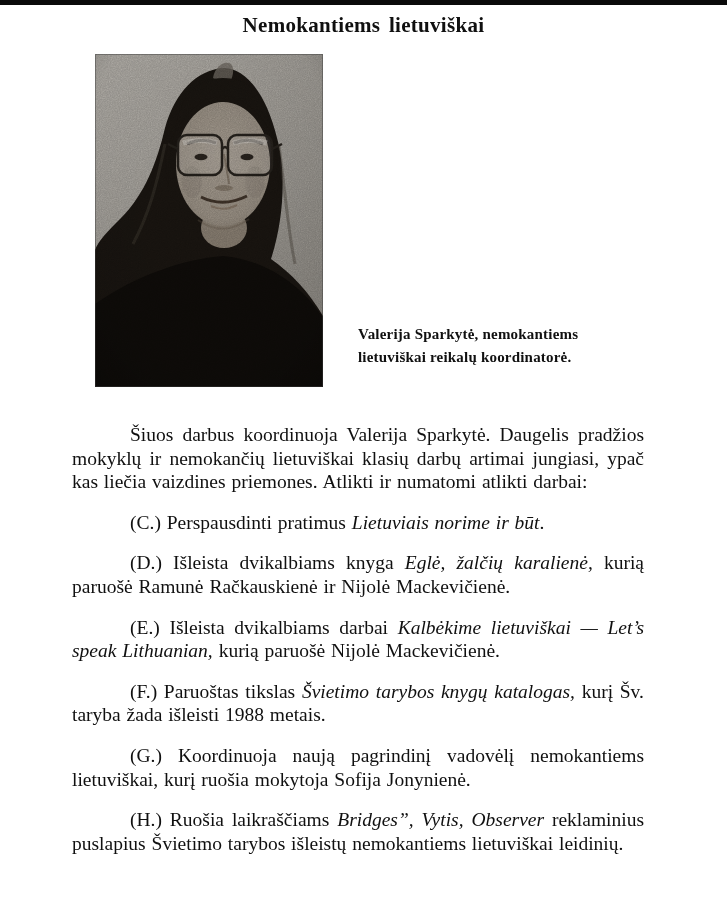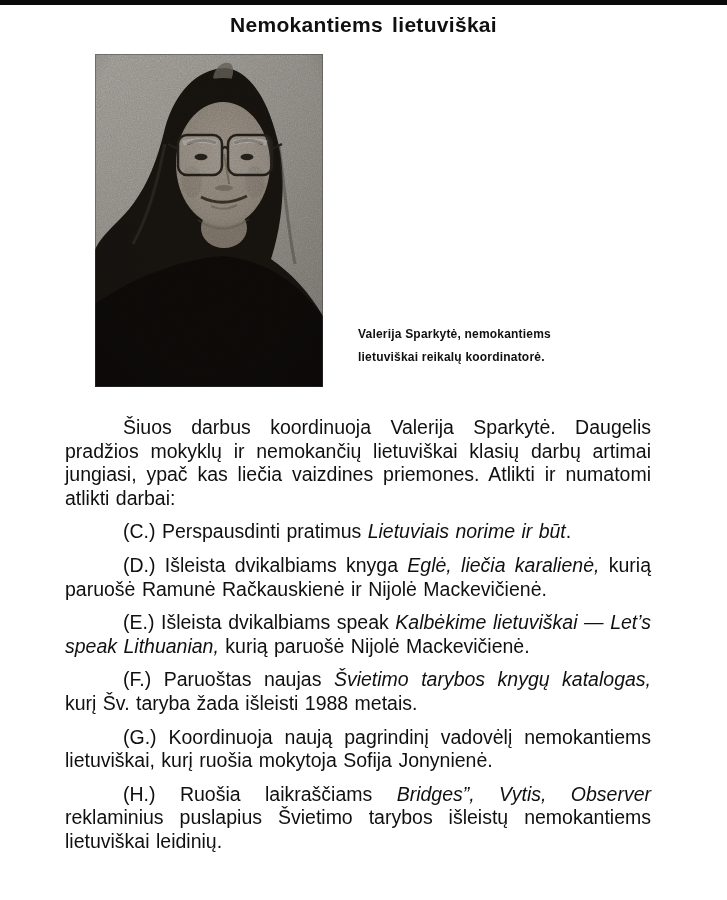--- a/index.html
+++ b/index.html
@@ -1,37 +1,37 @@
 <!DOCTYPE html>
 <html style="--paper: #ffffff; --ink: #101010; --topbar: #0a0a0a; --photobg: #b5b1aa; --hair: #1d1813; --sweater: #110e0b; --skin: #a89e91;"><head>
 <meta charset="utf-8">
 <style>
   html,body { margin:0; padding:0; background:#ffffff; }
   .page {
     position:relative; width:727px; height:900px;
     background:var(--paper,#fff); color:var(--ink,#111);
-    font-family:Liberation Sans, sans-serif; overflow:hidden;
+    font-family:Liberation Serif, serif; overflow:hidden;
   }
   .top-bar { position:absolute; top:0; left:0; width:727px; height:5px; background:var(--topbar,#000); }
   .title {
     position:absolute; top:13px; left:0; width:727px; text-align:center;
     font-weight:bold; font-size:21px; letter-spacing:0.3px; word-spacing:3px;
   }
   .photo { position:absolute; left:95px; top:54px; width:228px; height:333px; }
   .photo svg { display:block; }
   .caption {
     position:absolute; left:358px; top:323px; width:298px;
-    font-weight:bold; font-size:12px; line-height:23px; letter-spacing:0.2px;
+    font-weight:bold; font-size:15px; line-height:23px; letter-spacing:0.2px;
   }
   .body-text {
     position:absolute; left:55px; top:406px; width:606px;
     font-size:19.5px; line-height:23.6px; text-align:justify; text-justify:inter-word;
     word-spacing:1px;
   }
-  .body-text p { margin:10px; text-indent:58px; }
+  .body-text p { margin:17px; text-indent:58px; }
   .it { font-style:italic; }
 </style>
 </head>
 <body>
 
 <div class="page">
 
   <div class="top-bar"></div>
 
   <div class="title">Nemokantiems lietuviškai</div>
@@ -111,20 +111,20 @@
   </div>
 
   <div class="caption">
     <div>Valerija Sparkytė, nemokantiems</div>
     <div>lietuviškai reikalų koordinatorė.</div>
   </div>
 
   <div class="body-text">
       <p><span>Šiuos darbus koordinuoja Valerija Sparkytė. Daugelis pradžios mokyklų ir nemokančių lietuviškai klasių darbų artimai jungiasi, ypač kas liečia vaizdines priemones. Atlikti ir numatomi atlikti darbai:</span></p>
       <p><span>(C.) Perspausdinti pratimus </span><span class="it">Lietuviais norime ir būt</span><span>.</span></p>
-      <p><span>(D.) Išleista dvikalbiams knyga </span><span class="it">Eglė, liečia karalienė,</span><span> kurią paruošė Ramunė Račkauskienė ir Nijolė Mackevičienė.</span></p>
-      <p><span>(E.) Išleista dvikalbiams speak </span><span class="it">Kalbėkime lietuviškai — Let’s speak Lithuanian,</span><span> kurią paruošė Nijolė Mackevičienė.</span></p>
-      <p><span>(F.) Paruoštas naujas </span><span class="it">Švietimo tarybos knygų katalogas,</span><span> kurį Šv. taryba žada išleisti 1988 metais.</span></p>
+      <p><span>(D.) Išleista dvikalbiams knyga </span><span class="it">Eglė, žalčių karalienė,</span><span> kurią paruošė Ramunė Račkauskienė ir Nijolė Mackevičienė.</span></p>
+      <p><span>(E.) Išleista dvikalbiams darbai </span><span class="it">Kalbėkime lietuviškai — Let’s speak Lithuanian,</span><span> kurią paruošė Nijolė Mackevičienė.</span></p>
+      <p><span>(F.) Paruoštas tikslas </span><span class="it">Švietimo tarybos knygų katalogas,</span><span> kurį Šv. taryba žada išleisti 1988 metais.</span></p>
       <p><span>(G.) Koordinuoja naują pagrindinį vadovėlį nemokantiems lietuviškai, kurį ruošia mokytoja Sofija Jonynienė.</span></p>
       <p><span>(H.) Ruošia laikraščiams </span><span class="it">Bridges”, Vytis, Observer</span><span> reklaminius puslapius Švietimo tarybos išleistų nemokantiems lietuviškai leidinių.</span></p>
     </div>
 
 </div>
 
 </body></html>

